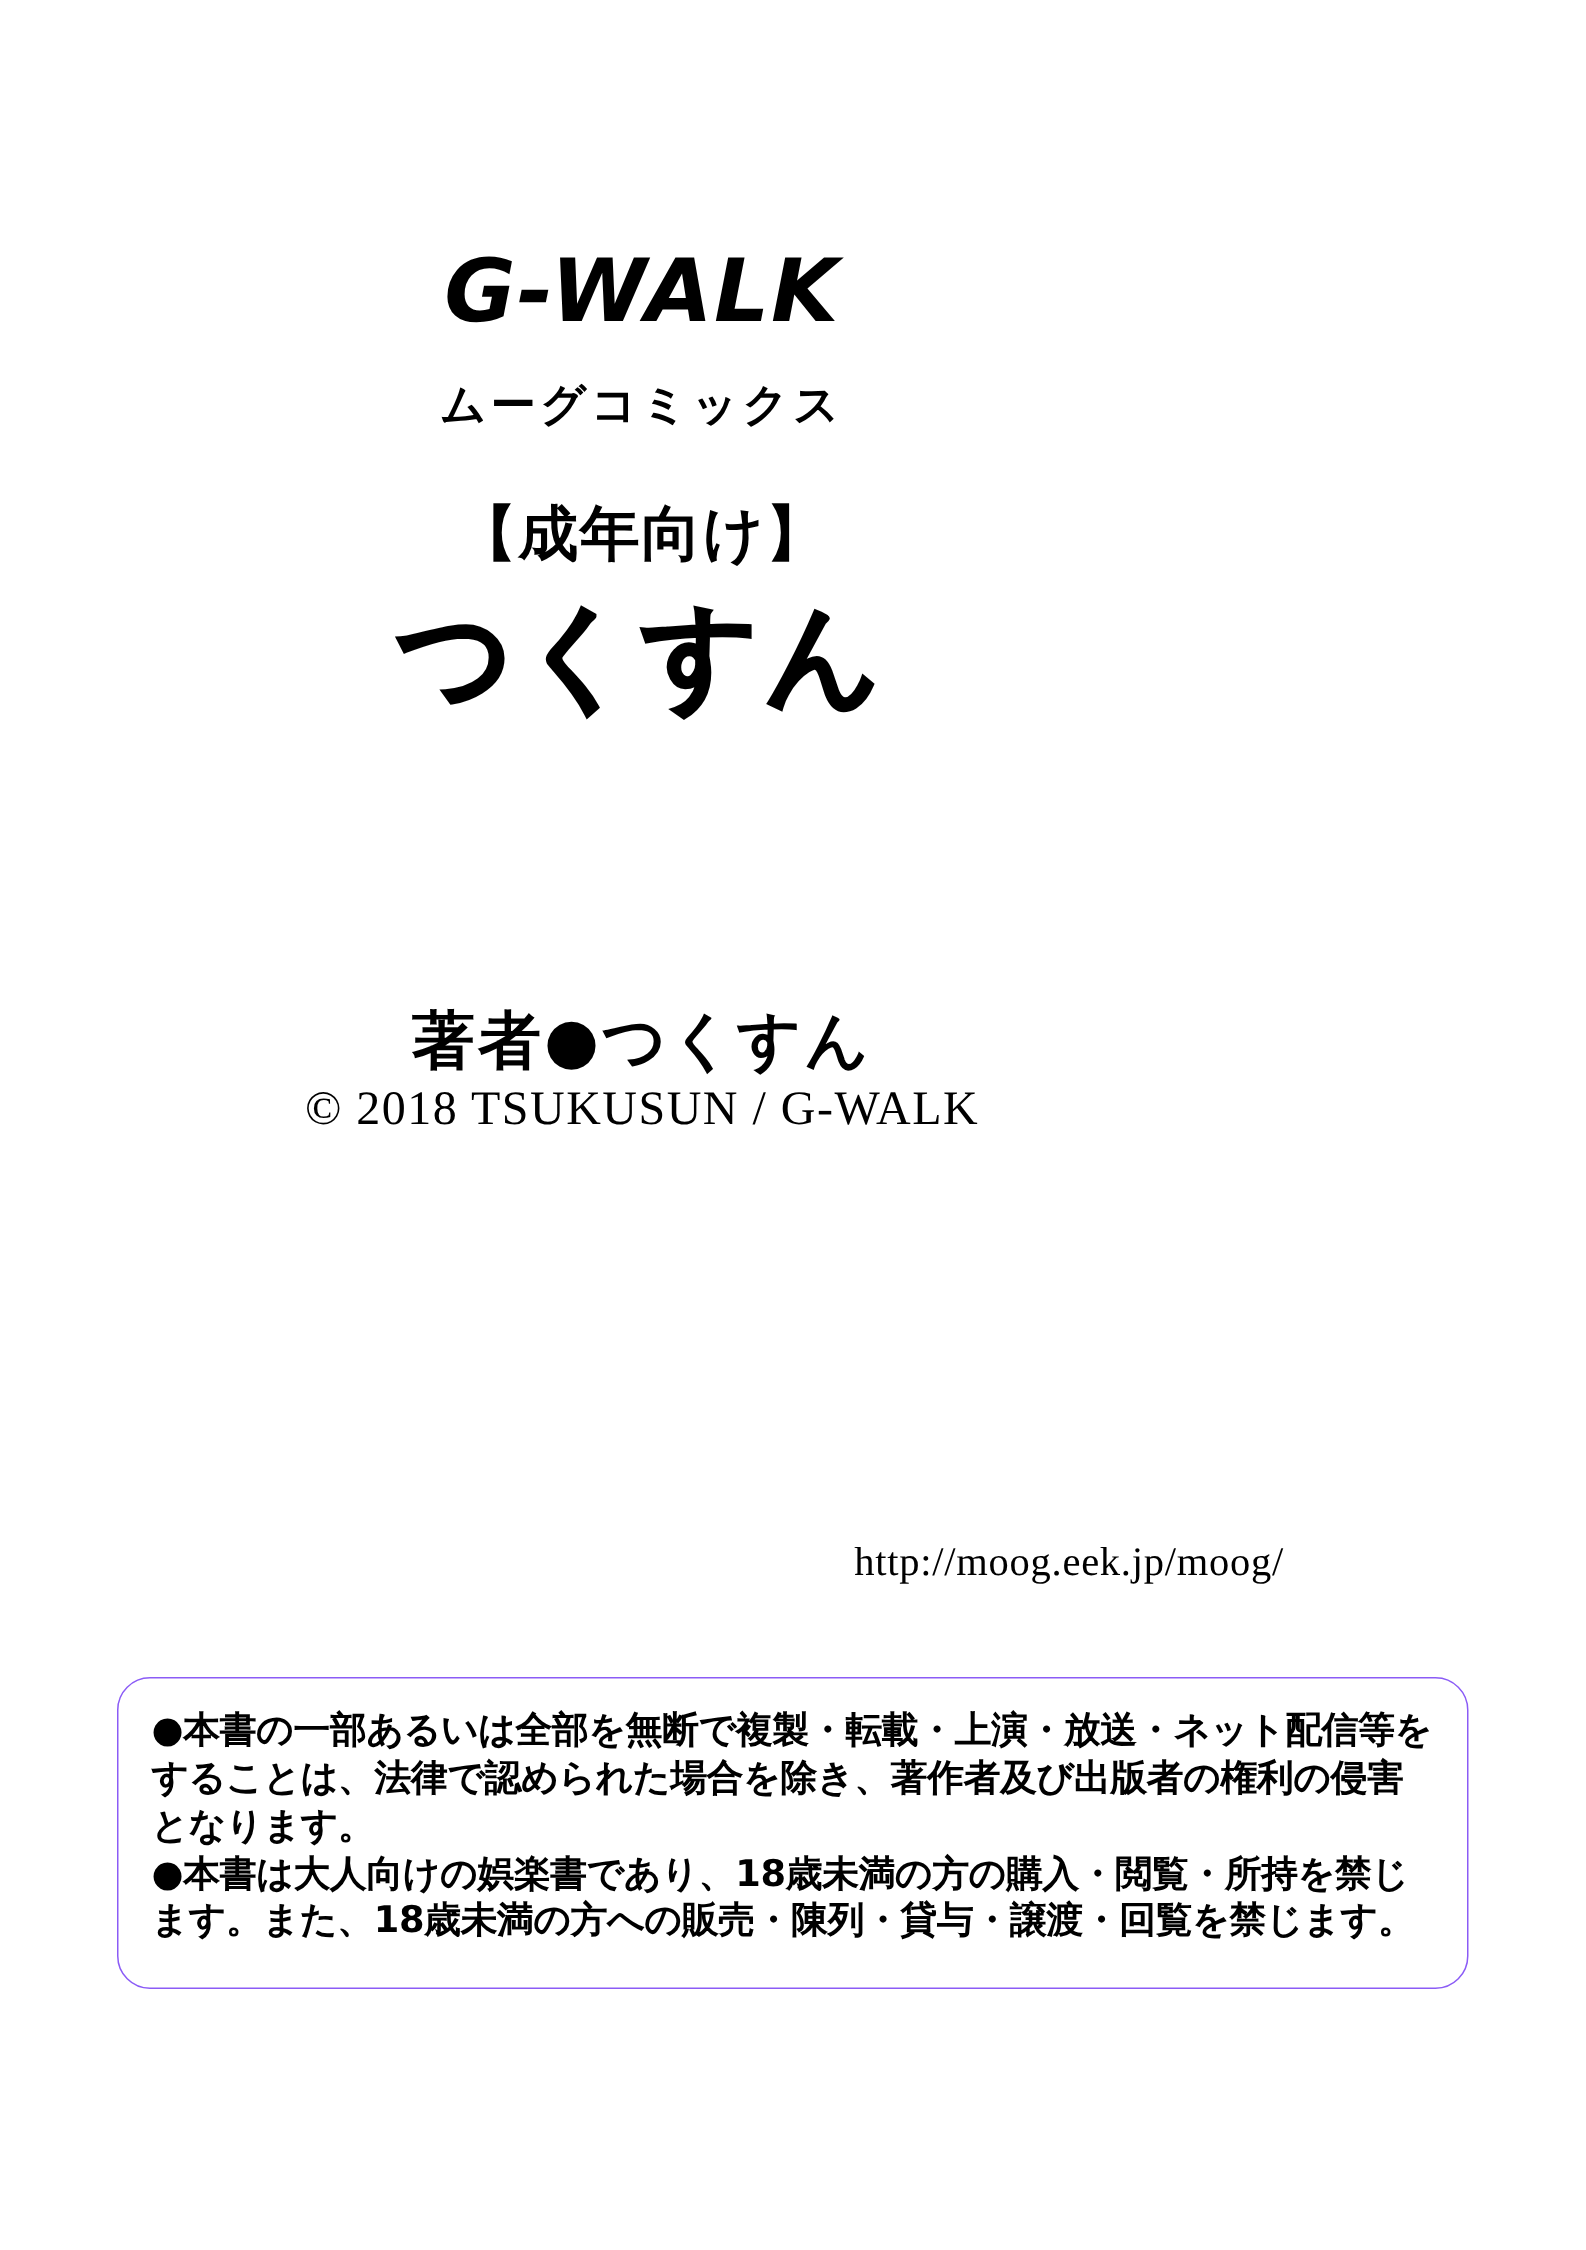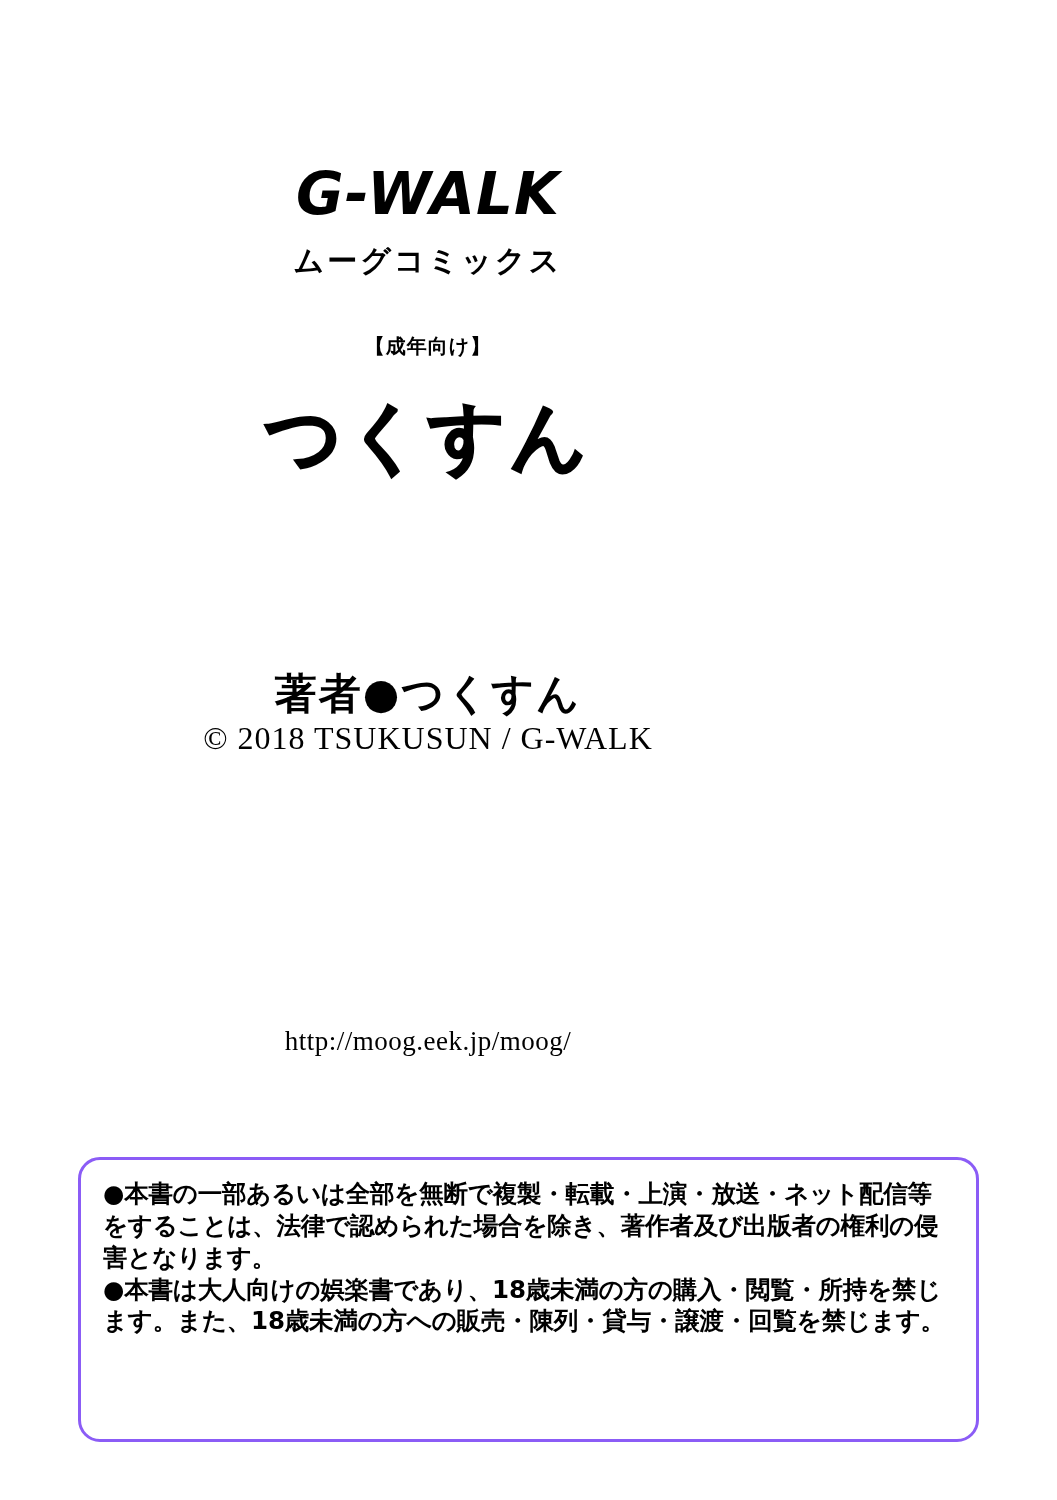--- a/index.html
+++ b/index.html
@@ -35,33 +35,33 @@
     top: 165px;
     font-family: "DejaVu Sans", sans-serif;
     font-weight: 900;
     font-style: italic;
     font-size: 58px;
     letter-spacing: 1px;
     line-height: 1;
   }
 
   .logo-sub {
-    top: 246px;
+    top: 256px;
     font-family: "DejaVu Sans", sans-serif;
     font-weight: 700;
     font-size: 30px;
     letter-spacing: 3px;
     line-height: 1;
   }
 
   .rating {
     top: 336px;
-    font-family: Liberation Serif, serif;
+    font-family: Liberation Sans, sans-serif;
     font-weight: 700;
-    font-size: 20px;
+    font-size: 40px;
     letter-spacing: 1px;
     line-height: 1;
   }
 
   .title {
     top: 395px;
     font-family: "DejaVu Sans", sans-serif;
     font-weight: 900;
     font-size: 76px;
     letter-spacing: 4px;
@@ -96,34 +96,34 @@
     letter-spacing: 1px;
     line-height: 1;
   }
 
   .url {
     top: 1028px;
     font-family: "Liberation Serif", serif;
     font-size: 27px;
     letter-spacing: 0.5px;
     line-height: 1;
+    text-align: right;
   }
 
   
   .notice-box {
     position: absolute;
     left: 78px;
     top: 1118px;
     width: 901px;
-    height: 285px;
-    border: 3px solid #8b5cf6;
+    height: 208px;
+    border: 1px solid #8b5cf6;
     border-radius: 22px;
     box-sizing: border-box;
     padding: 18px 22px 0 22px;
-    margin-top: 39px;
   }
 
   .notice-line {
     font-family: "DejaVu Sans", sans-serif;
     font-weight: 700;
     font-size: 24.5px;
     line-height: 1.30;
     text-align: left;
     letter-spacing: -0.2px;
     white-space: pre-wrap;

